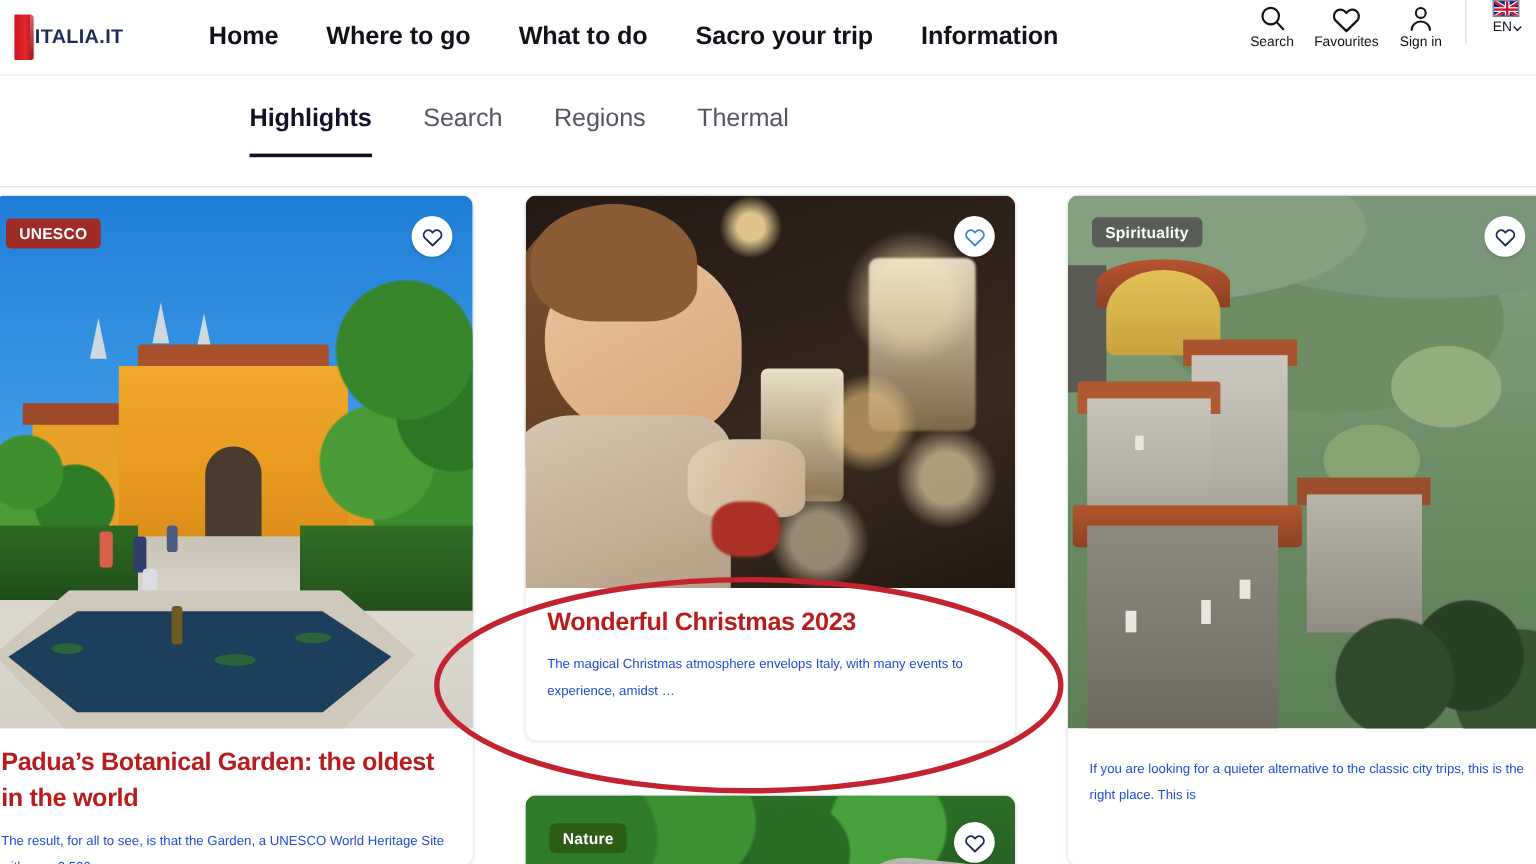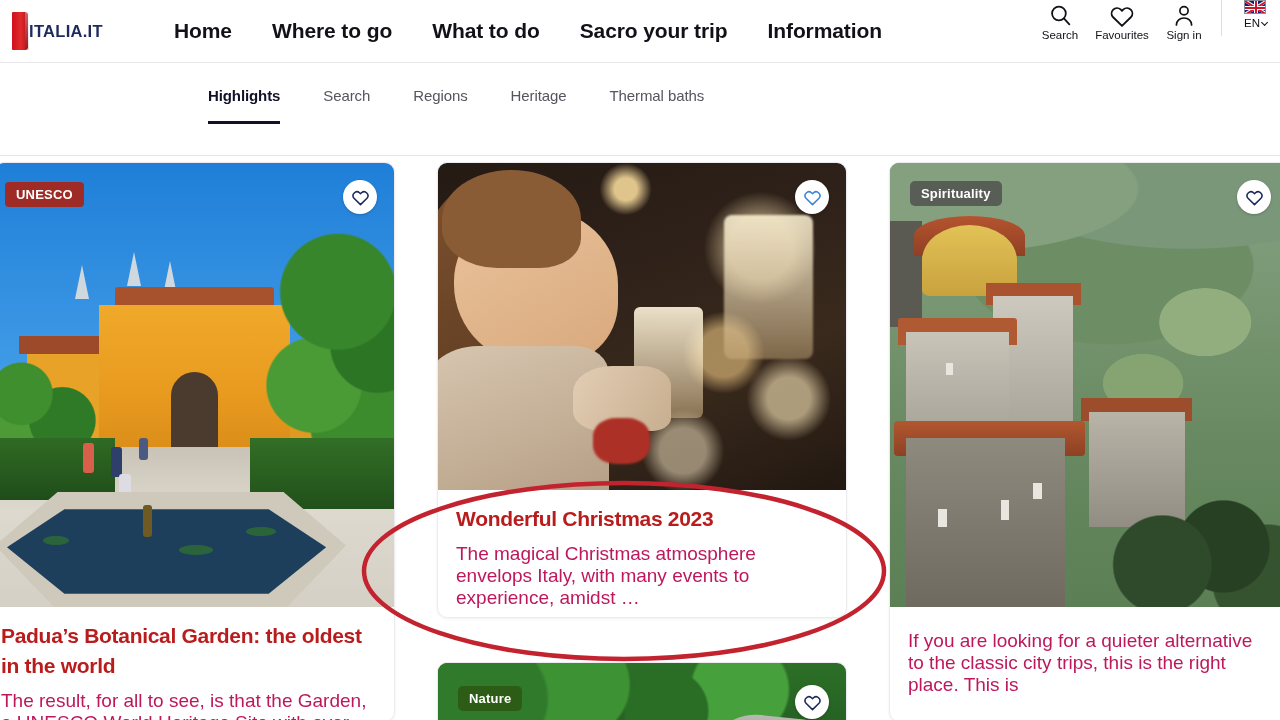--- a/index.html
+++ b/index.html
@@ -78,21 +78,21 @@
   .chev { display: inline-block; width: 5px; height: 5px; border-right: 1.3px solid #111118;
           border-bottom: 1.3px solid #111118; transform: rotate(45deg) translateY(-1.5px); }
 
   
   .tabbar {
     position: absolute; top: 63px; left: 0; width: 1280px; height: 93px;
     background: #fff; border-bottom: 1px solid #e6e6ea;
     display: flex; align-items: flex-start; padding-left: 208px;
   }
   .tab {
-    position: relative; font-size: 15px; color: #55555f; white-space: nowrap;
+    position: relative; font-size: 21px; color: #55555f; white-space: nowrap;
     padding: 24px 0 0 0; margin-right: 43px; cursor: pointer; letter-spacing: -0.1px;
   }
   .tab.active { color: #11112a; font-weight: 700; }
   .tab.active::after {
     content: ""; position: absolute; left: 0; right: 0; bottom: -20px;
     height: 3px; background: #11112a;
   }
 
   
   .grid { position: absolute; top: 162px; left: 0; width: 1280px; height: 558px; }
@@ -103,21 +103,21 @@
     box-shadow: 0 1px 3px rgba(0,0,0,.06);
     overflow: hidden;
   }
   .card-img { position: relative; width: 100%; overflow: hidden; }
   .card-body { padding: 14px 18px 16px 18px; }
   .card-title {
     font-size: 21px; font-weight: 700; line-height: 30px;
     color: #b91c1c; letter-spacing: -0.3px;
   }
   .card-desc {
-    margin-top: 9px; font-size: 19px; line-height: 22px; color: #be185d;
+    margin-top: 9px; font-size: 11px; line-height: 22px; color: #1d4ed8;
   }
 
   
   .badge {
     position: absolute; top: 19px; left: 10px;
     padding: 5px 11px; border-radius: 4px;
     font-size: 13px; font-weight: 700; color: #fff; letter-spacing: .2px;
   }
   .badge.unesco { background: #9e2b25; }
   .badge.spirit { background: rgba(70,66,70,.72); top: 18px; left: 20px; border-radius: 5px; }
@@ -319,22 +319,21 @@
         </span>
       </div>
 
     </div>
   </div>
 
   <div class="tabbar">
     <div class="tab active">Highlights</div>
     <div class="tab">Search</div>
     <div class="tab">Regions</div>
-    <div class="tab">Heritage</div>
-    <div class="tab">Thermal baths</div>
+    <div class="tab">Thermal</div>
   </div>
 
   <div class="grid">
 
     <div class="card" style="left:-6px; top:0px; width:401px; height:560px;">
       <div class="card-img" style="height:444px;">
         <div class="ph">
           <div class="p1-sky"></div>
           <div class="p1-spire" style="left:20%; top:23%;"></div>
           <div class="p1-spire" style="left:33%; top:20%;"></div>

